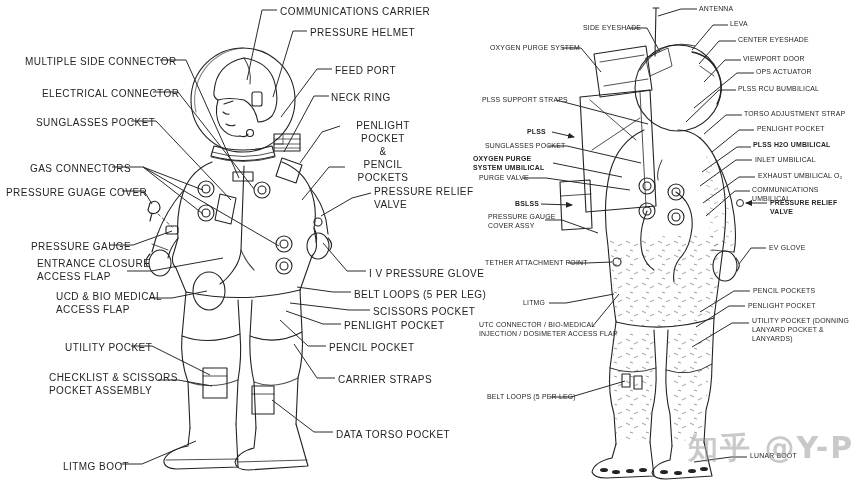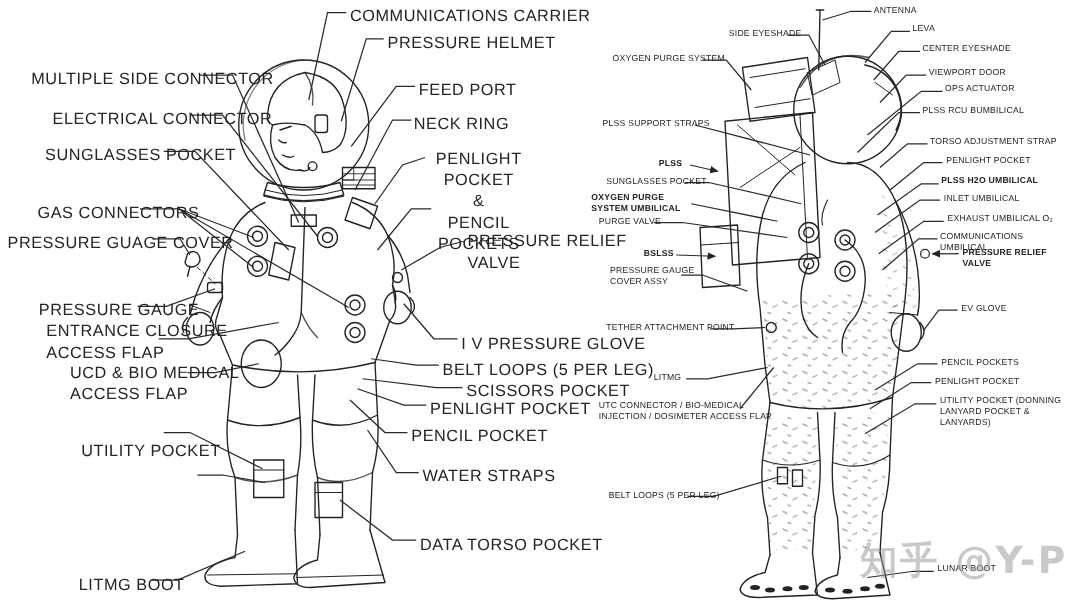--- a/index.html
+++ b/index.html
@@ -1,18 +1,18 @@
 <!DOCTYPE html>
 <html><head>
 <meta charset="utf-8">
 <style>
   html,body{margin:0;padding:0;background:#fff;}
   .stage{position:relative;width:856px;height:481px;background:#fff;overflow:hidden;
          font-family:"Liberation Sans",sans-serif;}
-  .lb{position:absolute;font-size:13px;letter-spacing:.45px;color:#242424;
+  .lb{position:absolute;font-size:10px;letter-spacing:.45px;color:#242424;
       white-space:pre-line;line-height:1.3;}
   .sm{font-size:6.9px;letter-spacing:.2px;}
   .b{font-weight:700;}
   .c{text-align:center;}
   svg{position:absolute;left:0;top:0;}
   .wm{position:absolute;left:688px;top:428px;font-family:"DejaVu Sans",sans-serif;
       font-size:30px;font-weight:700;color:#9e9e9e;opacity:.55;letter-spacing:2px;
       white-space:nowrap;z-index:3;}
 </style>
 </head>
@@ -222,33 +222,35 @@
 <div class="lb" style="left:25px;top:55px">MULTIPLE  SIDE  CONNECTOR</div>
 <div class="lb" style="left:42px;top:87px">ELECTRICAL  CONNECTOR</div>
 <div class="lb" style="left:36px;top:116px">SUNGLASSES  POCKET</div>
 <div class="lb" style="left:30px;top:162px">GAS  CONNECTORS</div>
 <div class="lb" style="left:6px;top:186px">PRESSURE  GUAGE  COVER</div>
 <div class="lb" style="left:31px;top:240px">PRESSURE  GAUGE</div>
 <div class="lb" style="left:37px;top:257px">ENTRANCE  CLOSURE
 ACCESS  FLAP</div>
 <div class="lb" style="left:56px;top:290px">UCD &amp; BIO MEDICAL
 ACCESS  FLAP</div>
-<div class="lb" style="left:65px;top:353px">UTILITY  POCKET</div>
+<div class="lb" style="left:65px;top:341px">UTILITY  POCKET</div>
+<div class="lb" style="left:49px;top:371px">CHECKLIST  &amp;  SCISSORS
+POCKET  ASSEMBLY</div>
 <div class="lb" style="left:63px;top:460px">LITMG  BOOT</div>
 <div class="lb c" style="left:343px;top:119px;width:80px">PENLIGHT  POCKET
 &amp;
 PENCIL  POCKETS</div>
 <div class="lb" style="left:374px;top:185px">PRESSURE  RELIEF
 VALVE</div>
 <div class="lb" style="left:369px;top:267px">I V PRESSURE  GLOVE</div>
 <div class="lb" style="left:354px;top:288px">BELT LOOPS (5 PER LEG)</div>
 <div class="lb" style="left:373px;top:305px">SCISSORS POCKET</div>
 <div class="lb" style="left:344px;top:319px">PENLIGHT  POCKET</div>
 <div class="lb" style="left:329px;top:341px">PENCIL  POCKET</div>
-<div class="lb" style="left:338px;top:373px">WATER  STRAPS</div>
+<div class="lb" style="left:338px;top:373px">CARRIER  STRAPS</div>
 <div class="lb" style="left:336px;top:428px">DATA  TORSO  POCKET</div>
 
 <div class="lb sm" style="left:699px;top:5px">ANTENNA</div>
 <div class="lb sm" style="left:583px;top:24px">SIDE EYESHADE</div>
 <div class="lb sm" style="left:730px;top:20px">LEVA</div>
 <div class="lb sm" style="left:738px;top:36px">CENTER EYESHADE</div>
 <div class="lb sm" style="left:743px;top:55px">VIEWPORT  DOOR</div>
 <div class="lb sm" style="left:756px;top:68px">OPS ACTUATOR</div>
 <div class="lb sm" style="left:738px;top:85px">PLSS RCU BUMBILICAL</div>
 <div class="lb sm" style="left:744px;top:110px">TORSO ADJUSTMENT STRAP</div>

